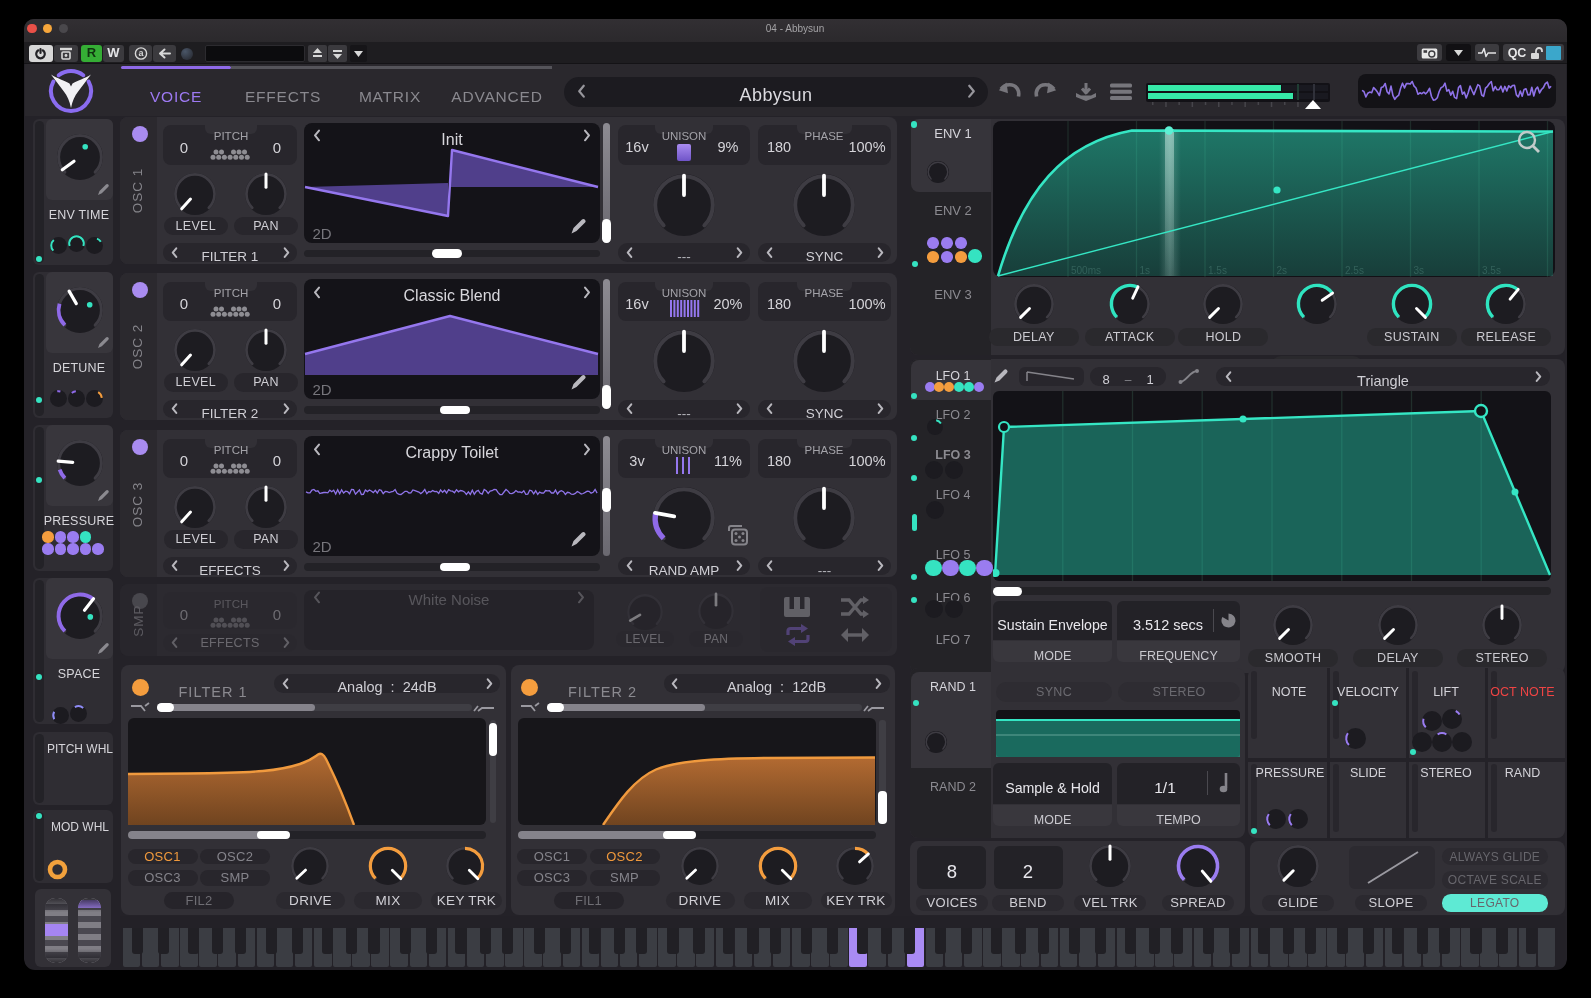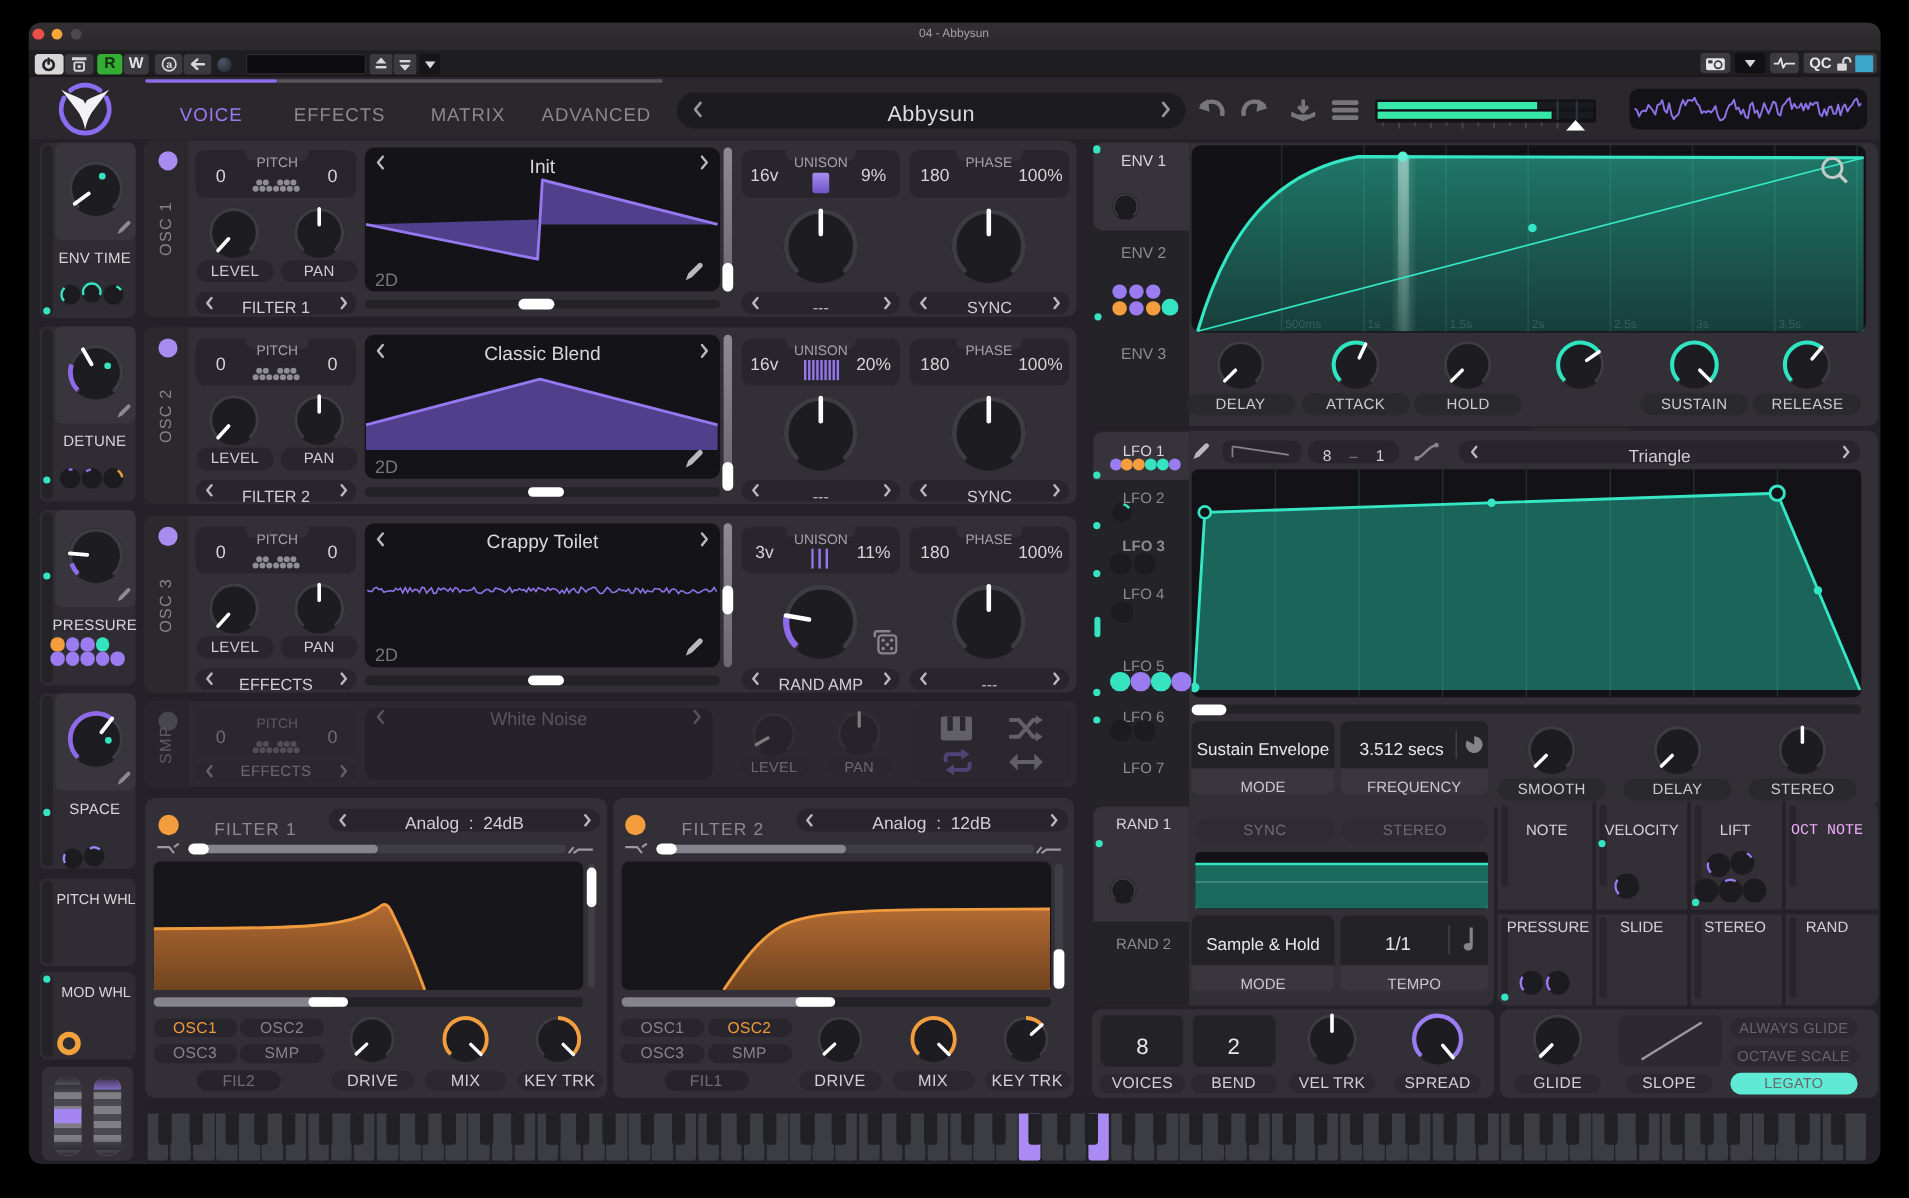--- a/index.html
+++ b/index.html
@@ -1048,21 +1048,21 @@
 <div class="abs" style="left:1251.0px;top:764.0px;width:6.0px;height:68.0px;background:#28262c;border-radius:3px;"></div>
 <div class="abs" style="left:1333.0px;top:671.0px;width:6.0px;height:68.0px;background:#28262c;border-radius:3px;"></div>
 <div class="abs" style="left:1333.0px;top:764.0px;width:6.0px;height:68.0px;background:#28262c;border-radius:3px;"></div>
 <div class="abs" style="left:1412.0px;top:671.0px;width:6.0px;height:68.0px;background:#28262c;border-radius:3px;"></div>
 <div class="abs" style="left:1412.0px;top:764.0px;width:6.0px;height:68.0px;background:#28262c;border-radius:3px;"></div>
 <div class="abs" style="left:1491.0px;top:671.0px;width:6.0px;height:68.0px;background:#28262c;border-radius:3px;"></div>
 <div class="abs" style="left:1491.0px;top:764.0px;width:6.0px;height:68.0px;background:#28262c;border-radius:3px;"></div>
 <div class="abs" style="left:1289.0px;top:683.0px;font-size:12.5px;color:#d4d3d9;letter-spacing:0px;font-weight:400;line-height:18px;transform:translateX(-50%);white-space:nowrap;">NOTE</div>
 <div class="abs" style="left:1368.0px;top:683.0px;font-size:12.5px;color:#d4d3d9;letter-spacing:0px;font-weight:400;line-height:18px;transform:translateX(-50%);white-space:nowrap;">VELOCITY</div>
 <div class="abs" style="left:1446.0px;top:683.0px;font-size:12.5px;color:#d4d3d9;letter-spacing:0px;font-weight:400;line-height:18px;transform:translateX(-50%);white-space:nowrap;">LIFT</div>
-<div class="abs" style="left:1522.5px;top:683.0px;font-size:12.5px;color:#f0abfc;letter-spacing:0px;font-weight:400;line-height:18px;transform:translateX(-50%);white-space:nowrap;font-family:Liberation Mono, monospace;">OCT NOTE</div>
+<div class="abs" style="left:1522.5px;top:683.0px;font-size:12.5px;color:#ef4444;letter-spacing:0px;font-weight:400;line-height:18px;transform:translateX(-50%);white-space:nowrap;">OCT NOTE</div>
 <div class="abs" style="left:1290.0px;top:764.0px;font-size:12.5px;color:#d4d3d9;letter-spacing:0px;font-weight:400;line-height:18px;transform:translateX(-50%);white-space:nowrap;">PRESSURE</div>
 <div class="abs" style="left:1368.0px;top:764.0px;font-size:12.5px;color:#d4d3d9;letter-spacing:0px;font-weight:400;line-height:18px;transform:translateX(-50%);white-space:nowrap;">SLIDE</div>
 <div class="abs" style="left:1446.0px;top:764.0px;font-size:12.5px;color:#d4d3d9;letter-spacing:0px;font-weight:400;line-height:18px;transform:translateX(-50%);white-space:nowrap;">STEREO</div>
 <div class="abs" style="left:1522.5px;top:764.0px;font-size:12.5px;color:#d4d3d9;letter-spacing:0px;font-weight:400;line-height:18px;transform:translateX(-50%);white-space:nowrap;">RAND</div>
 <div class="abs" style="left:1331.6px;top:699.6px;width:6.8px;height:6.8px;border-radius:50%;background:#35e3c1;"></div>
 <svg class="abs" style="left:1340.5px;top:723.5px" width="29.0" height="29.0">
       <circle cx="14.5" cy="14.5" r="10.5" fill="#1c1b20"></circle>
       <path d="M 7.92 21.08 A 9.30 9.30 0 0 1 6.88 9.17" stroke="#9a7cf0" stroke-width="2.0" fill="none" stroke-linecap="butt"></path>
     </svg>
 <svg class="abs" style="left:1418.0px;top:707.0px" width="28" height="28">

